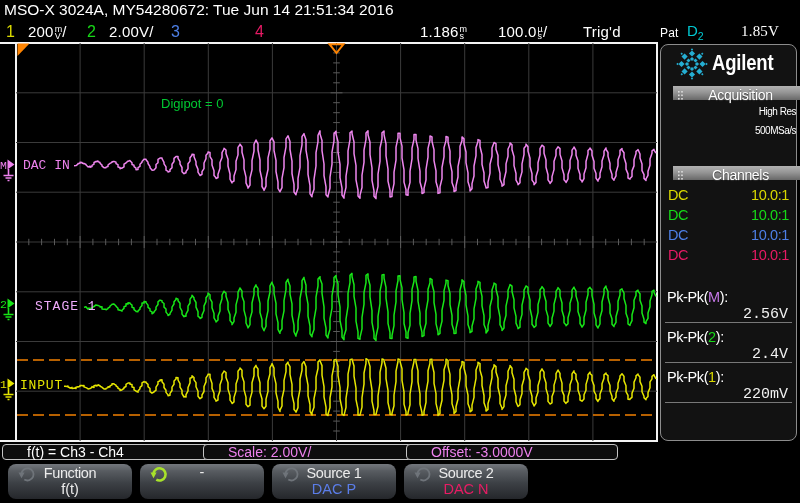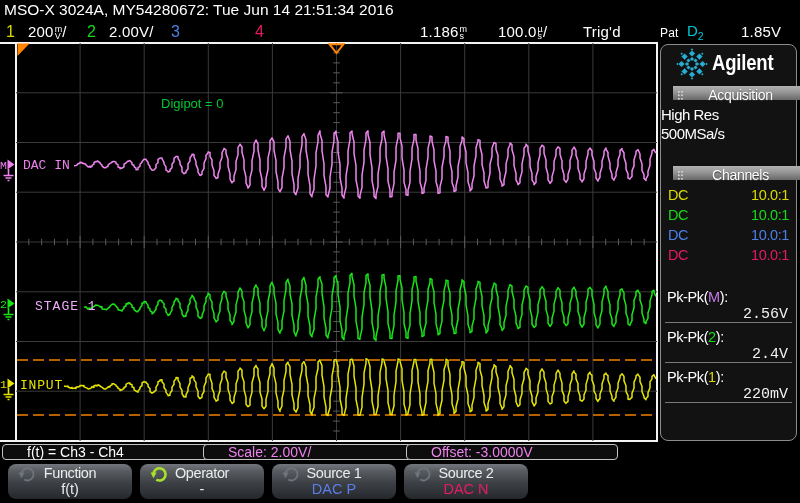--- a/index.html
+++ b/index.html
@@ -4,21 +4,21 @@
 body{font-family:"Liberation Sans",sans-serif;position:relative;color:#fff;-webkit-font-smoothing:antialiased}
 .abs{position:absolute}
 .wl{position:absolute;background:#f4f4f4}
 .stk{display:inline-block;vertical-align:-2px;margin-left:1px}
 .stk i{display:block;font-style:normal;font-size:9px;line-height:7.5px}
 .chbar{font-size:15px;letter-spacing:0.2px}
 .tracelabel{position:absolute;font-family:"Liberation Mono",monospace;font-size:13px}
 .panel{position:absolute;left:660px;top:44px;width:135px;height:395px;background:#121212;border:1.5px solid #8c8c8c;border-radius:8px}
 .hdr{left:12px;width:100%;height:14px;background:linear-gradient(180deg,#b2b2b2,#969696 45%,#686868);color:#fff;text-align:center;font-size:14px;line-height:18px;text-shadow:0 1px 1px #333}
 .hdr span{letter-spacing:-0.3px}
-.ctr{position:absolute;left:0;width:100%;text-align:left;font-size:15px;letter-spacing:-0.5px}
+.ctr{position:absolute;left:0;width:100%;text-align:right;font-size:10px;letter-spacing:-0.5px}
 .chrow{position:absolute;left:7px;right:7px;font-size:14.5px;letter-spacing:-0.4px}
 .chrow b{float:right;font-weight:normal}
 .meas{position:absolute;left:6px;font-size:14.5px;letter-spacing:-0.4px}
 .mval{position:absolute;right:8px;font-family:"Liberation Mono",monospace;font-size:15px;color:#f2f2f2}
 .msep{position:absolute;left:4px;right:4px;height:1px;background:#787878}
 .ibox{position:absolute;top:444px;height:14px;background:#0d0d0d;border:1px solid #c4c4c4;border-radius:4px;font-size:14px;line-height:14.5px;padding-left:24px}
 .btn{position:absolute;top:464px;width:124px;height:35px;border-radius:8px;background:linear-gradient(180deg,#73777d 0%,#585c61 20%,#3c4045 55%,#25272b 100%);text-align:center}
 .btn .l1{font-size:14.5px;color:#ececec;margin-top:2px;line-height:15px;letter-spacing:-0.4px}
 .btn .l2{font-size:14.5px;line-height:15px;margin-top:1px}
 .icon{position:absolute;left:10px;top:1px}
@@ -28,21 +28,21 @@
 <div class="abs chbar" style="left:28px;top:23px;color:#fff;font-size:15px;">200<span class="stk"><i>m</i><i>V</i></span>/</div>
 <div class="abs chbar" style="left:87px;top:23px;color:#17d917;font-size:16px;">2</div>
 <div class="abs chbar" style="left:109px;top:23px;color:#fff;font-size:15px;">2.00V/</div>
 <div class="abs chbar" style="left:171px;top:23px;color:#4d7fe6;font-size:16px;">3</div>
 <div class="abs chbar" style="left:255px;top:23px;color:#e61a64;font-size:16px;">4</div>
 <div class="abs chbar" style="left:420px;top:23px;color:#fff;font-size:15px;">1.186<span class="stk"><i>m</i><i>s</i></span></div>
 <div class="abs chbar" style="left:498px;top:23px;color:#fff;font-size:15px;">100.0<span class="stk"><i>µ</i><i>s</i></span>/</div>
 <div class="abs chbar" style="left:572px;top:23px;color:#fff;font-size:15px;margin-left:11px;">Trig'd</div>
 <div class="abs chbar" style="left:660px;top:23px;color:#fff;font-size:12px;top:26px;">Pat</div>
 <div class="abs" style="left:687px;top:22px;color:#00c8d2;font-size:15px">D<span style="font-size:10.5px;vertical-align:-4px">2</span></div>
-<div class="abs chbar" style="left:741px;top:23px;color:#fff;font-size:15px;">1.85V</div>
+<div class="abs chbar" style="left:741px;top:23px;color:#fff;font-size:15px;font-family:Liberation Serif, serif;">1.85V</div>
 <div class="wl" style="left:0;top:41.7px;width:658px;height:2px"></div>
 <div class="wl" style="left:0;top:440.2px;width:658px;height:1.8px"></div>
 <div class="wl" style="left:15.2px;top:43px;width:1.9px;height:398px"></div>
 <div class="wl" style="left:656.2px;top:43px;width:1.6px;height:398px"></div>
 <svg class="abs" style="left:15.5px;top:43px" width="641" height="398">
     <line x1="64.1" y1="0" x2="64.1" y2="398" stroke="#3b3b3b" stroke-width="1"></line>
     <line x1="128.2" y1="0" x2="128.2" y2="398" stroke="#3b3b3b" stroke-width="1"></line>
     <line x1="192.3" y1="0" x2="192.3" y2="398" stroke="#3b3b3b" stroke-width="1"></line>
     <line x1="256.4" y1="0" x2="256.4" y2="398" stroke="#3b3b3b" stroke-width="1"></line>
     <line x1="320.5" y1="0" x2="320.5" y2="398" stroke="#3b3b3b" stroke-width="1"></line>
@@ -265,21 +265,20 @@
       <path d="M0.5,7.6 L6.6,7.6 L3.5,13.2 Z" fill="#6f747a"></path>
     </svg>
     <div class="l1">Function</div>
     <div class="l2" style="color:#ececec">f(t)</div>
   </div>
 <div class="btn" style="left:140px">
     <svg class="icon" width="21" height="20">
       <path d="M3.4,9.0 A6.1,6.1 0 1 1 6.3,14.6" fill="none" stroke="#a8e22a" stroke-width="2.6"></path>
       <path d="M0.5,7.6 L6.6,7.6 L3.5,13.2 Z" fill="#a8e22a"></path>
     </svg>
-    <div class="l1">Operator</div>
     <div class="l2" style="color:#ececec">-</div>
   </div>
 <div class="btn" style="left:272px">
     <svg class="icon" width="21" height="20">
       <path d="M3.4,9.0 A6.1,6.1 0 1 1 6.3,14.6" fill="none" stroke="#6f747a" stroke-width="1.8"></path>
       <path d="M0.5,7.6 L6.6,7.6 L3.5,13.2 Z" fill="#6f747a"></path>
     </svg>
     <div class="l1">Source 1</div>
     <div class="l2" style="color:#5b7de8">DAC P</div>
   </div>

